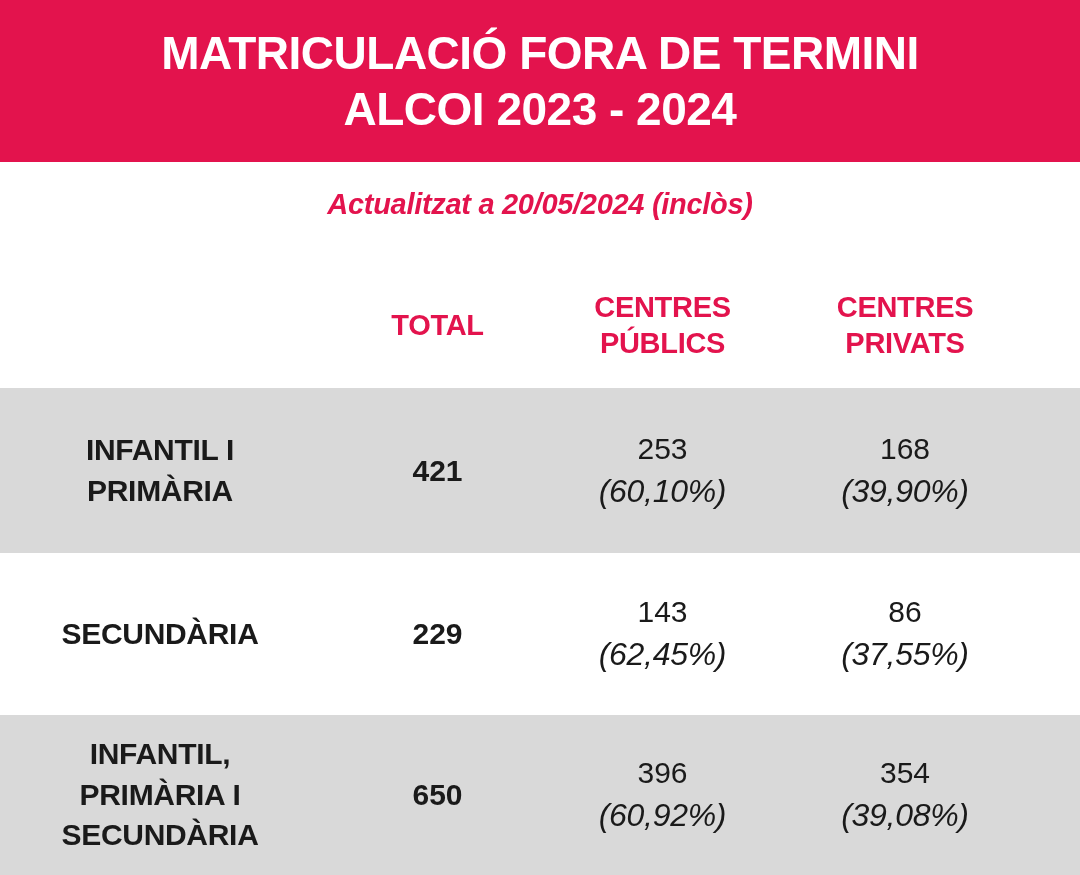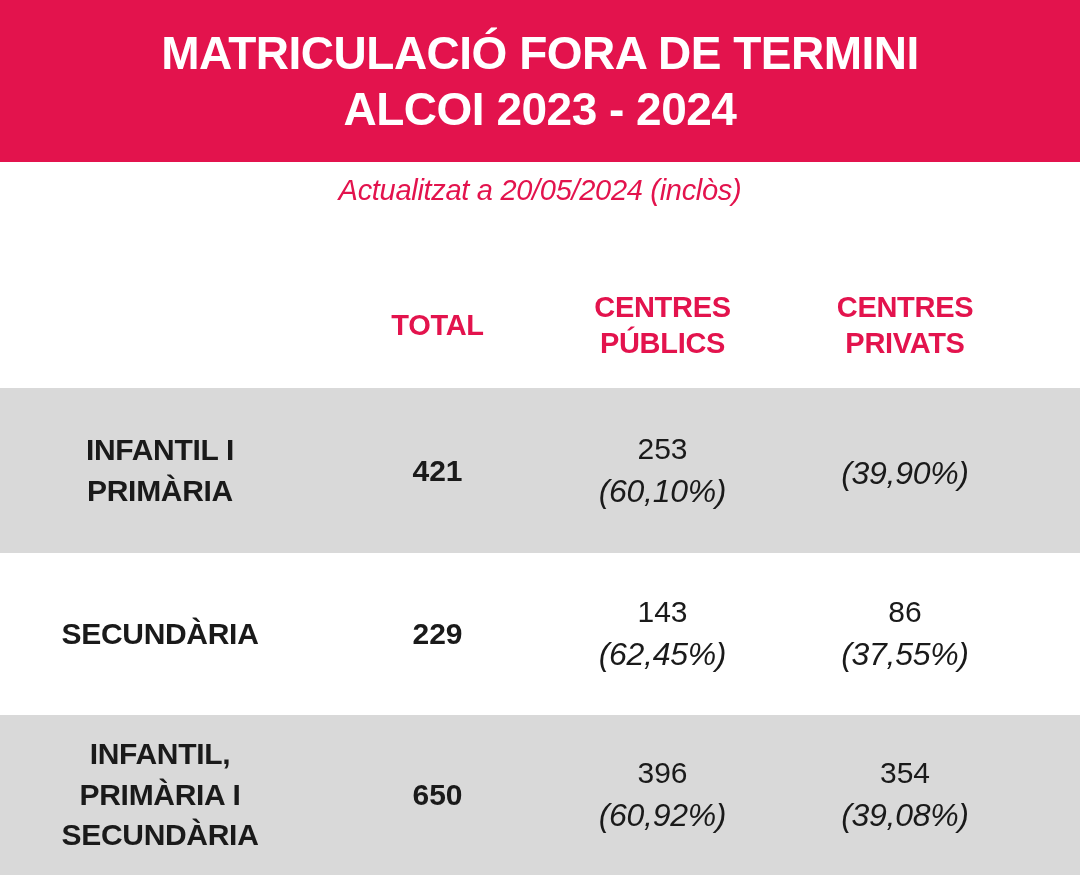--- a/index.html
+++ b/index.html
@@ -20,23 +20,23 @@
   .banner{
     height:162px;background:var(--accent);color:var(--white);
     display:flex;flex-direction:column;align-items:center;justify-content:center;
     text-align:center;
   }
   .banner h1{font-size:46px;font-weight:800;letter-spacing:-0.5px;line-height:1.22;}
   .title-line{display:block;}
 
   
   .subtitle{
-    height:60px;padding-top:12px;
+    height:60px;padding-top:26px;
     text-align:center;color:var(--accent);
-    font-size:29px;font-weight:400;font-style:italic;
+    font-size:29px;font-weight:700;font-style:italic;
     letter-spacing:-0.3px;
   }
 
   
   .grid{
     display:grid;
     grid-template-columns:320px 235px 215px 270px;
     padding-right:40px;
     align-items:center;
   }
@@ -90,20 +90,21 @@
 
   <div class="grid data-row row-1">
     <div class="cell row-label">INFANTIL I
 PRIMÀRIA</div>
     <div class="cell total-value">421</div>
     <div class="cell split-value">
       <div class="count">253</div>
       <div class="pct">(60,10%)</div>
     </div>
     <div class="cell split-value">
+      <div class="count">168</div>
       <div class="pct">(39,90%)</div>
     </div>
   </div>
 
   <div class="grid data-row row-2">
     <div class="cell row-label">SECUNDÀRIA</div>
     <div class="cell total-value">229</div>
     <div class="cell split-value">
       <div class="count">143</div>
       <div class="pct">(62,45%)</div>

